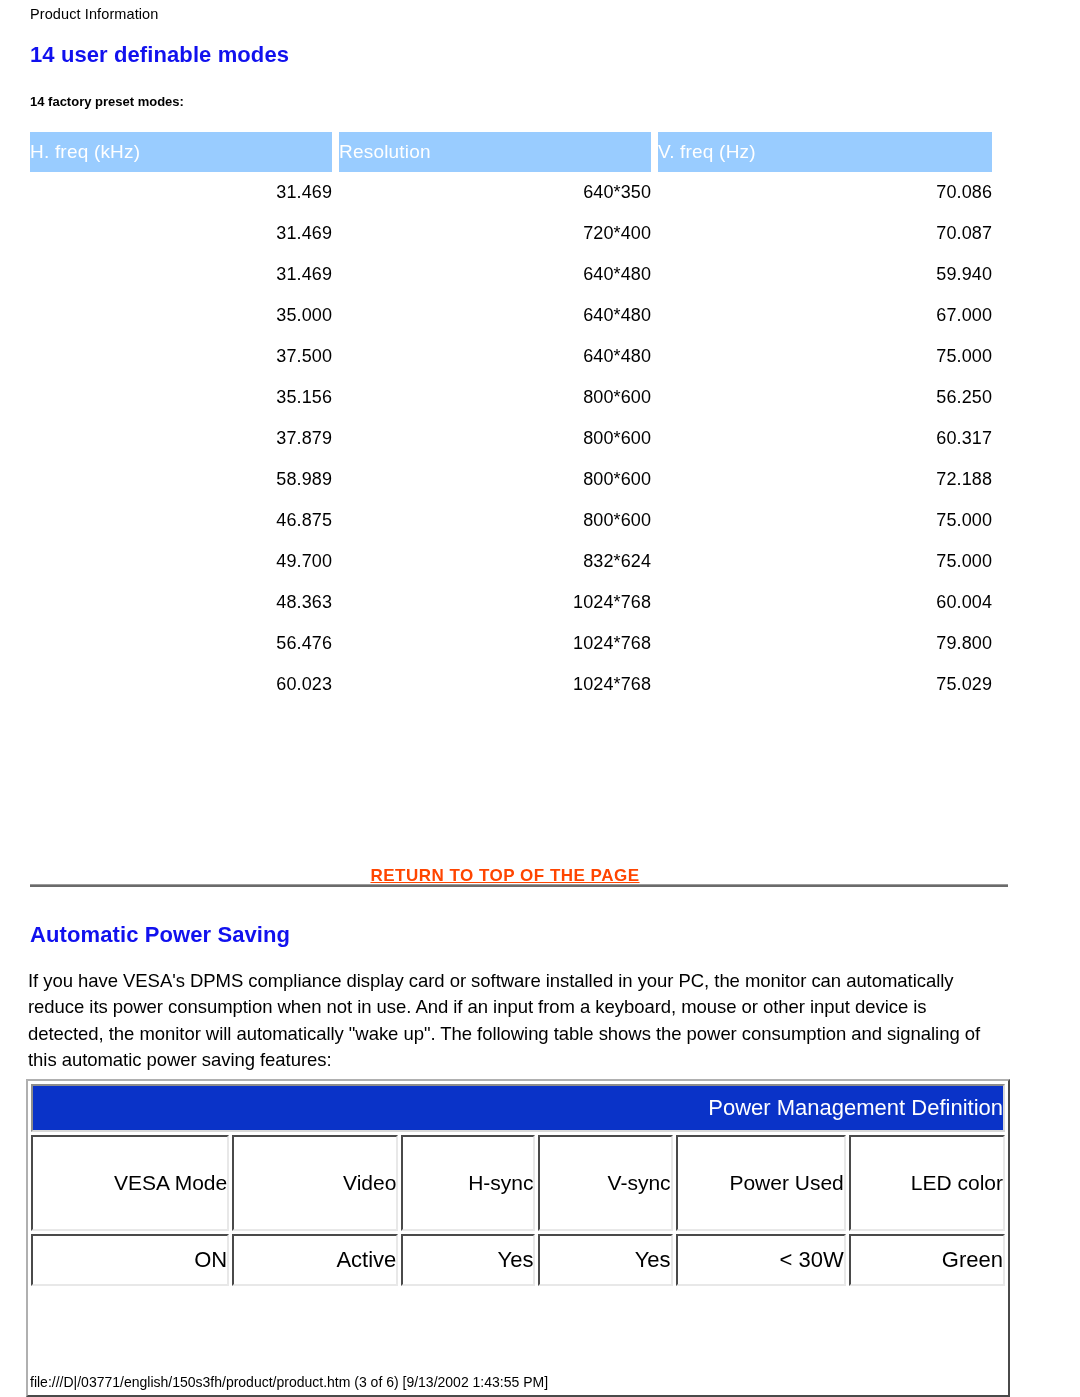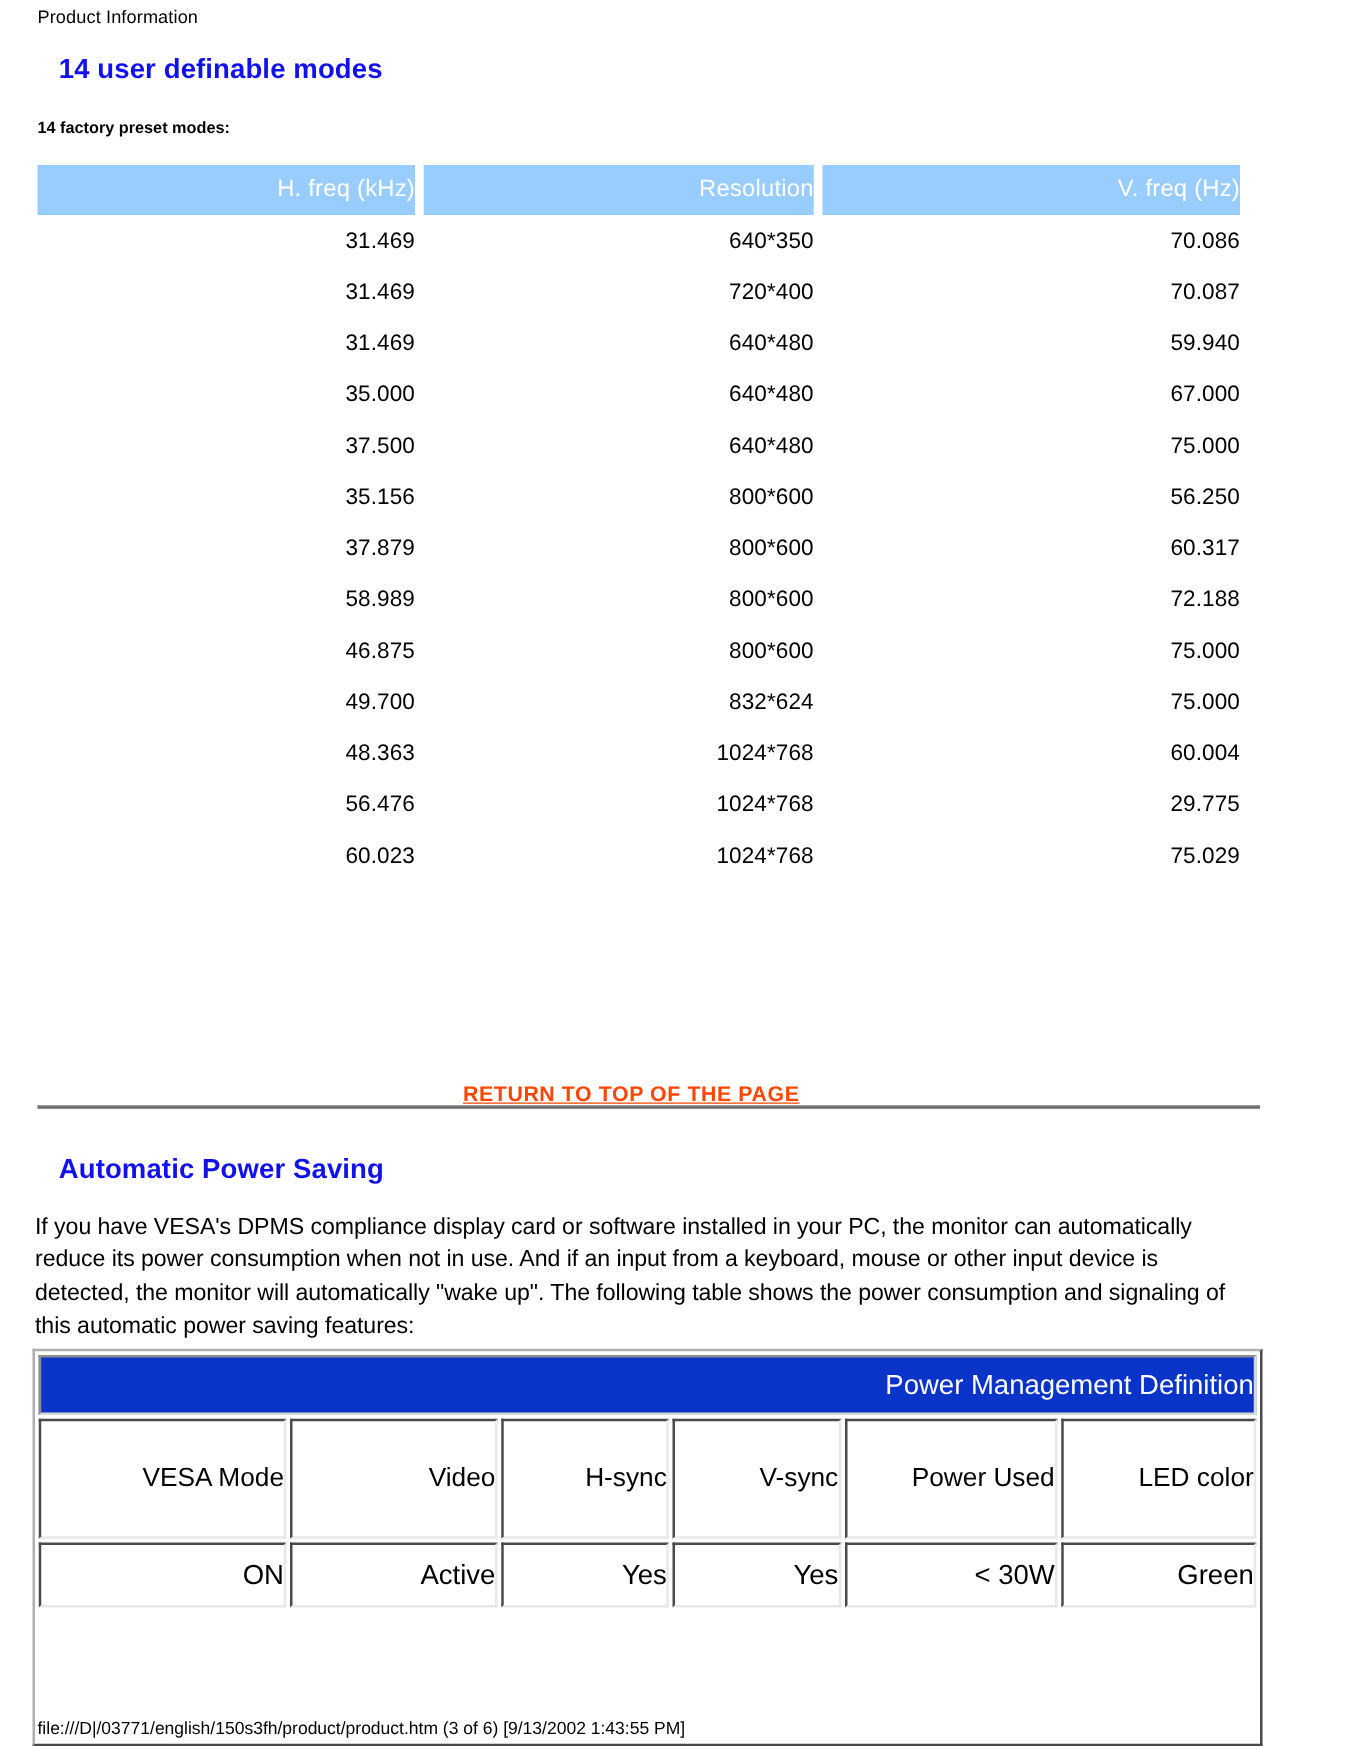--- a/index.html
+++ b/index.html
@@ -32,21 +32,20 @@
     color: #000;
     letter-spacing: 0.1px;
   }
 
   
   .h-blue {
     position: absolute;
     color: #1111EE;
     font-weight: bold;
     letter-spacing: 0.1px;
-    margin-left: 17px;
   }
   #heading-user-modes {
     left: 30px;
     top: 42px;
     font-size: 22px;
   }
   #heading-power-saving {
     left: 30px;
     top: 922px;
     font-size: 22px;
@@ -73,21 +72,21 @@
     width: 962px;
     margin-left: -7px;
     table-layout: fixed;
   }
   #preset-table th {
     background: #99CCFF;
     color: #ffffff;
     font-weight: normal;
     font-size: 19px;
     height: 40px;
-    text-align: right;
+    text-align: left;
     vertical-align: middle;
     padding: 0;
     letter-spacing: 0.2px;
   }
   #preset-table td {
     font-size: 18px;
     height: 41px;
     padding: 0 0 0 24px;
     text-align: right;
     vertical-align: middle;
@@ -278,21 +277,21 @@
             <td>75.000</td>
           </tr>
           <tr>
             <td>48.363</td>
             <td>1024*768</td>
             <td>60.004</td>
           </tr>
           <tr>
             <td>56.476</td>
             <td>1024*768</td>
-            <td>29.775</td>
+            <td>79.800</td>
           </tr>
           <tr>
             <td>60.023</td>
             <td>1024*768</td>
             <td>75.029</td>
           </tr>
         </tbody>
     </table>
   </div>
 

